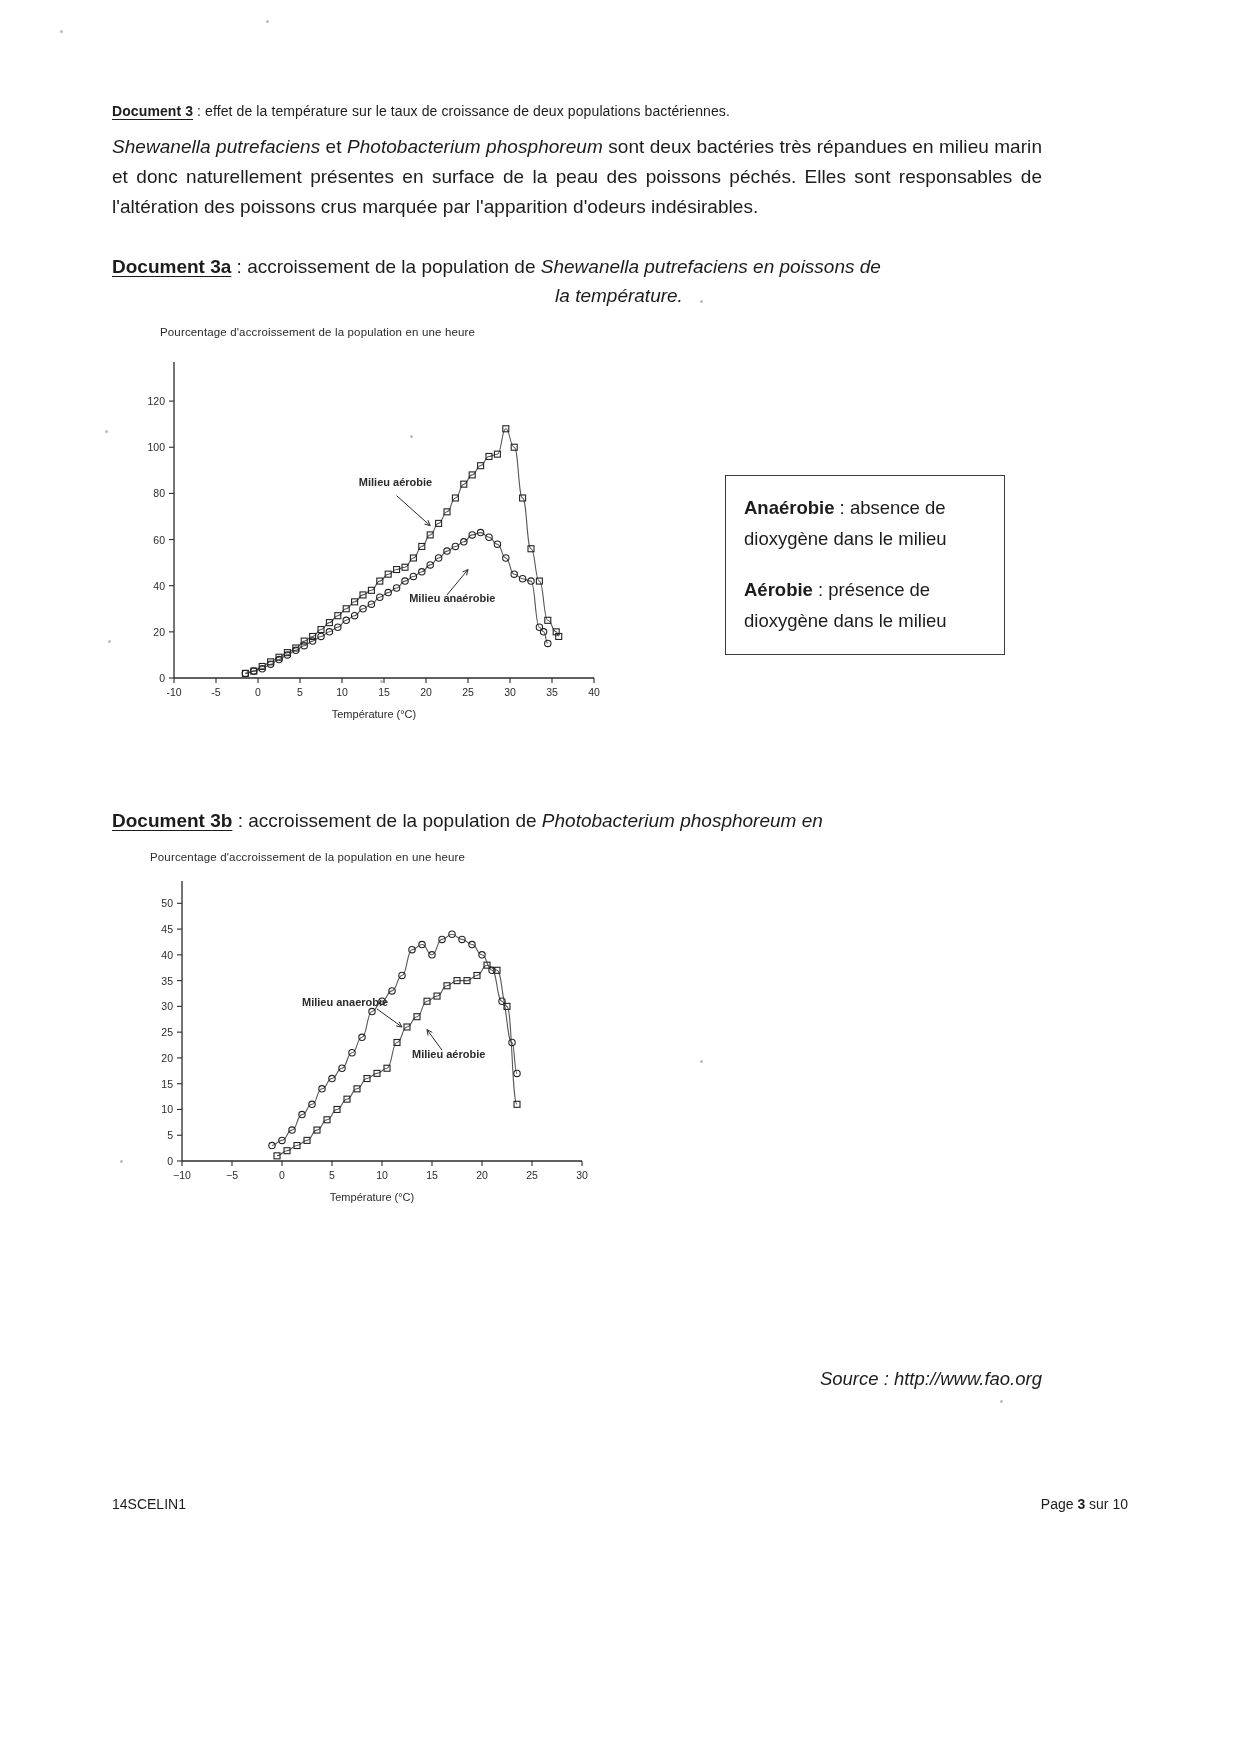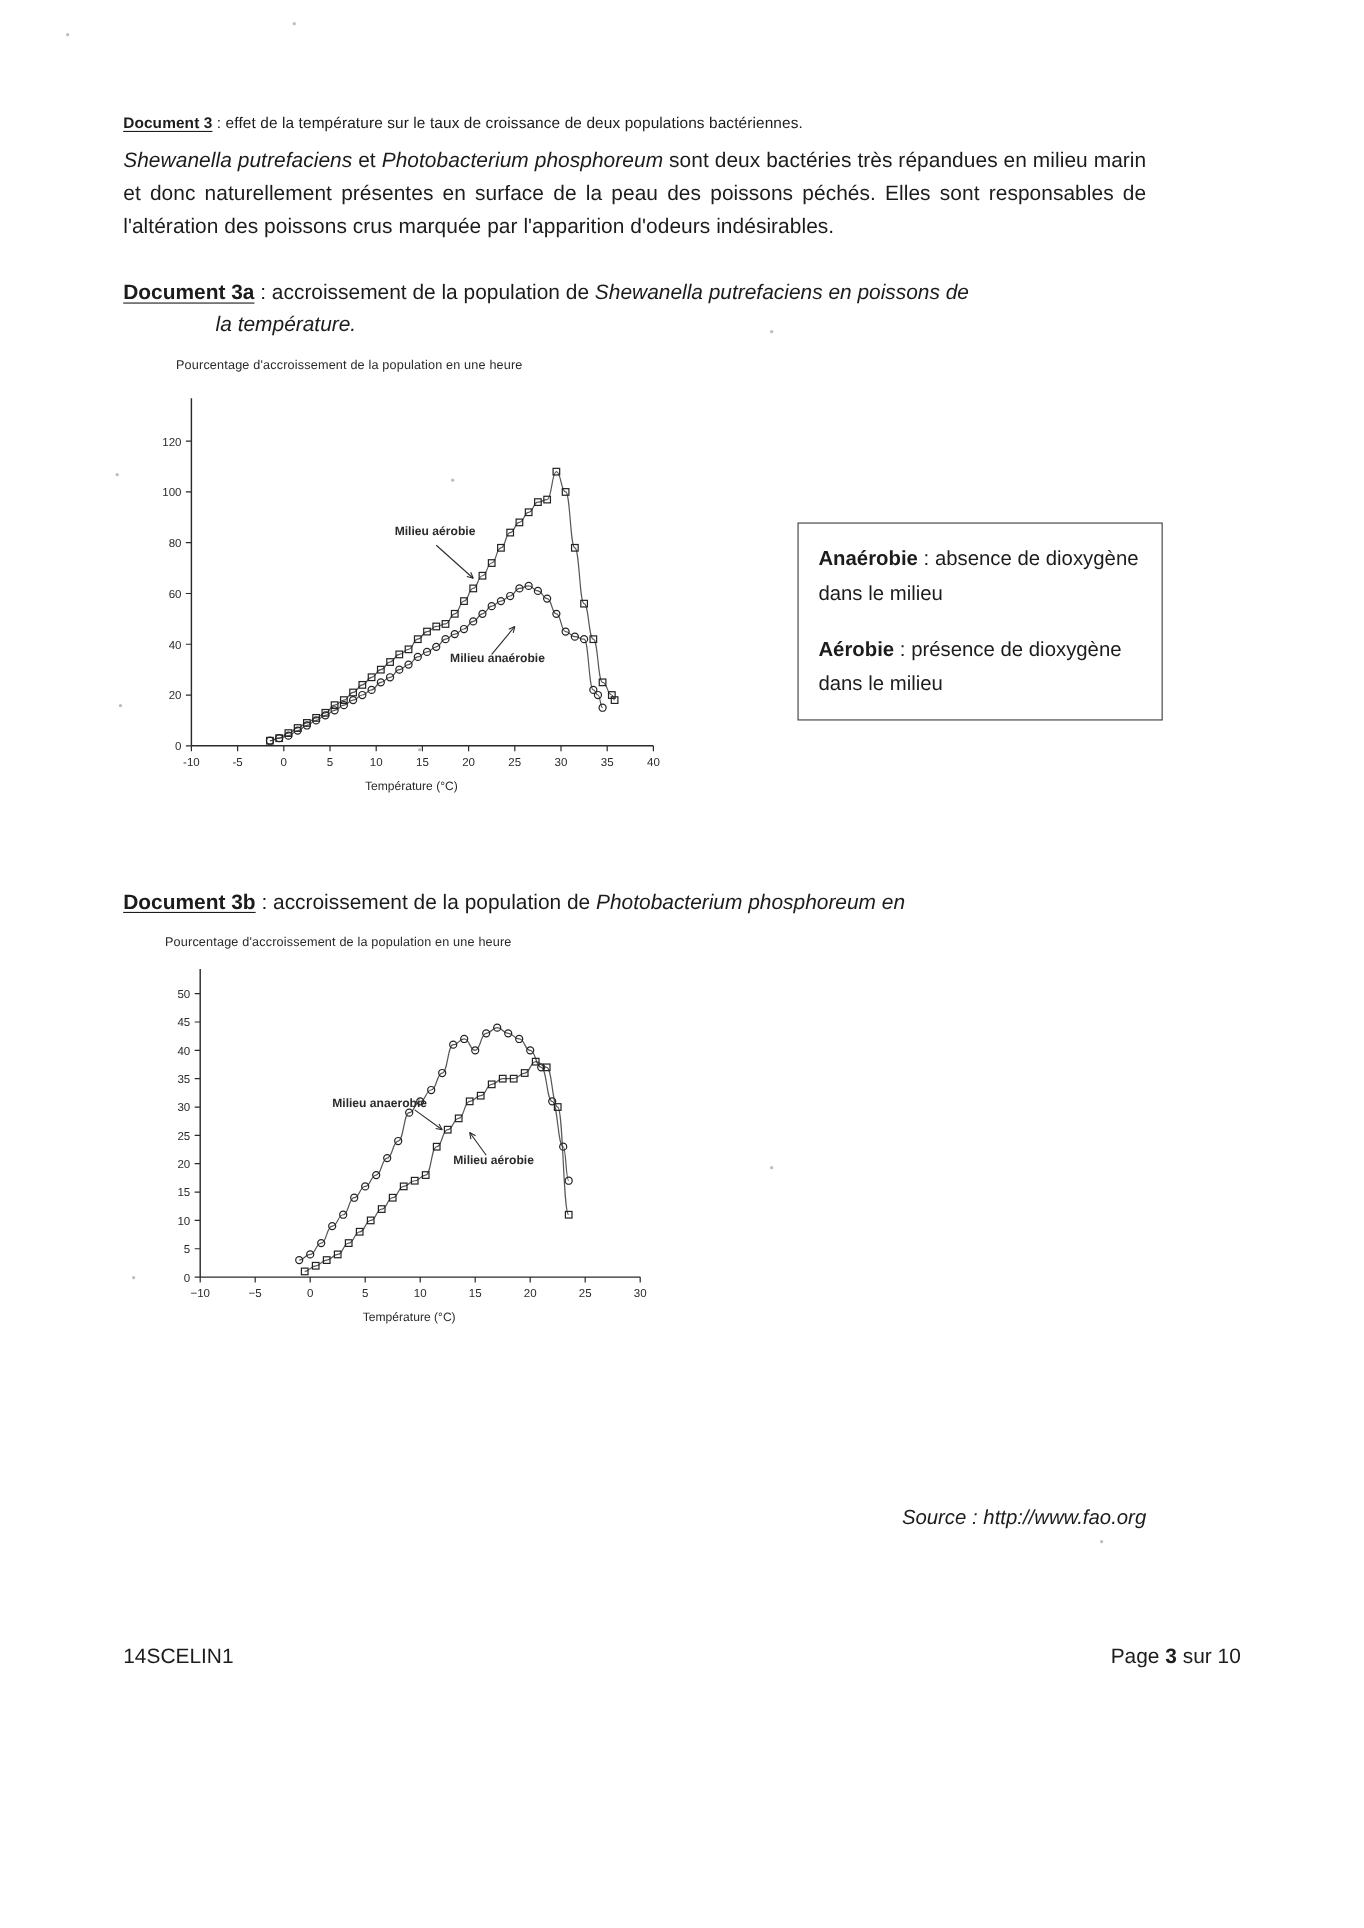--- a/index.html
+++ b/index.html
@@ -54,20 +54,21 @@
   }
   .subdoc .lead {
     font-weight: bold;
     text-decoration: underline;
     text-underline-offset: 3px;
   }
   .subdoc .ital { font-style: italic; }
   .subdoc .indent {
     display: block;
     padding-left: 84px;
+    text-align: center;
   }
 
   
   .figure {
     position: relative;
     margin-top: 16px;
     width: 560px;
     height: 440px;
   }
   .figure.small { height: 400px; }
@@ -85,21 +86,21 @@
     margin-top: 6px;
   }
   .plot-wrap.small { height: 350px; }
   .plot-svg { display: block; }
 
   
   .defbox {
     position: absolute;
     left: 725px;
     top: 475px;
-    width: 332px;
+    width: 280px;
     border: 1.5px solid #3a3a3a;
     padding: 16px 18px 18px 18px;
     box-sizing: border-box;
     font-size: 18.5px;
     line-height: 31px;
   }
   .defbox p { margin: 0; }
   .defbox p + p { margin-top: 20px; }
   .defbox b { font-weight: bold; }
 
@@ -112,21 +113,21 @@
     text-align: right;
   }
 
   .footer {
     position: absolute;
     left: 112px;
     right: 112px;
     top: 1496px;
     display: flex;
     justify-content: space-between;
-    font-size: 19px;
+    font-size: 14px;
   }
   .footer b { font-weight: bold; }
 
   
   .speck {
     position: absolute;
     width: 3px; height: 3px;
     background: #bdbdbd;
     border-radius: 50%;
   }

